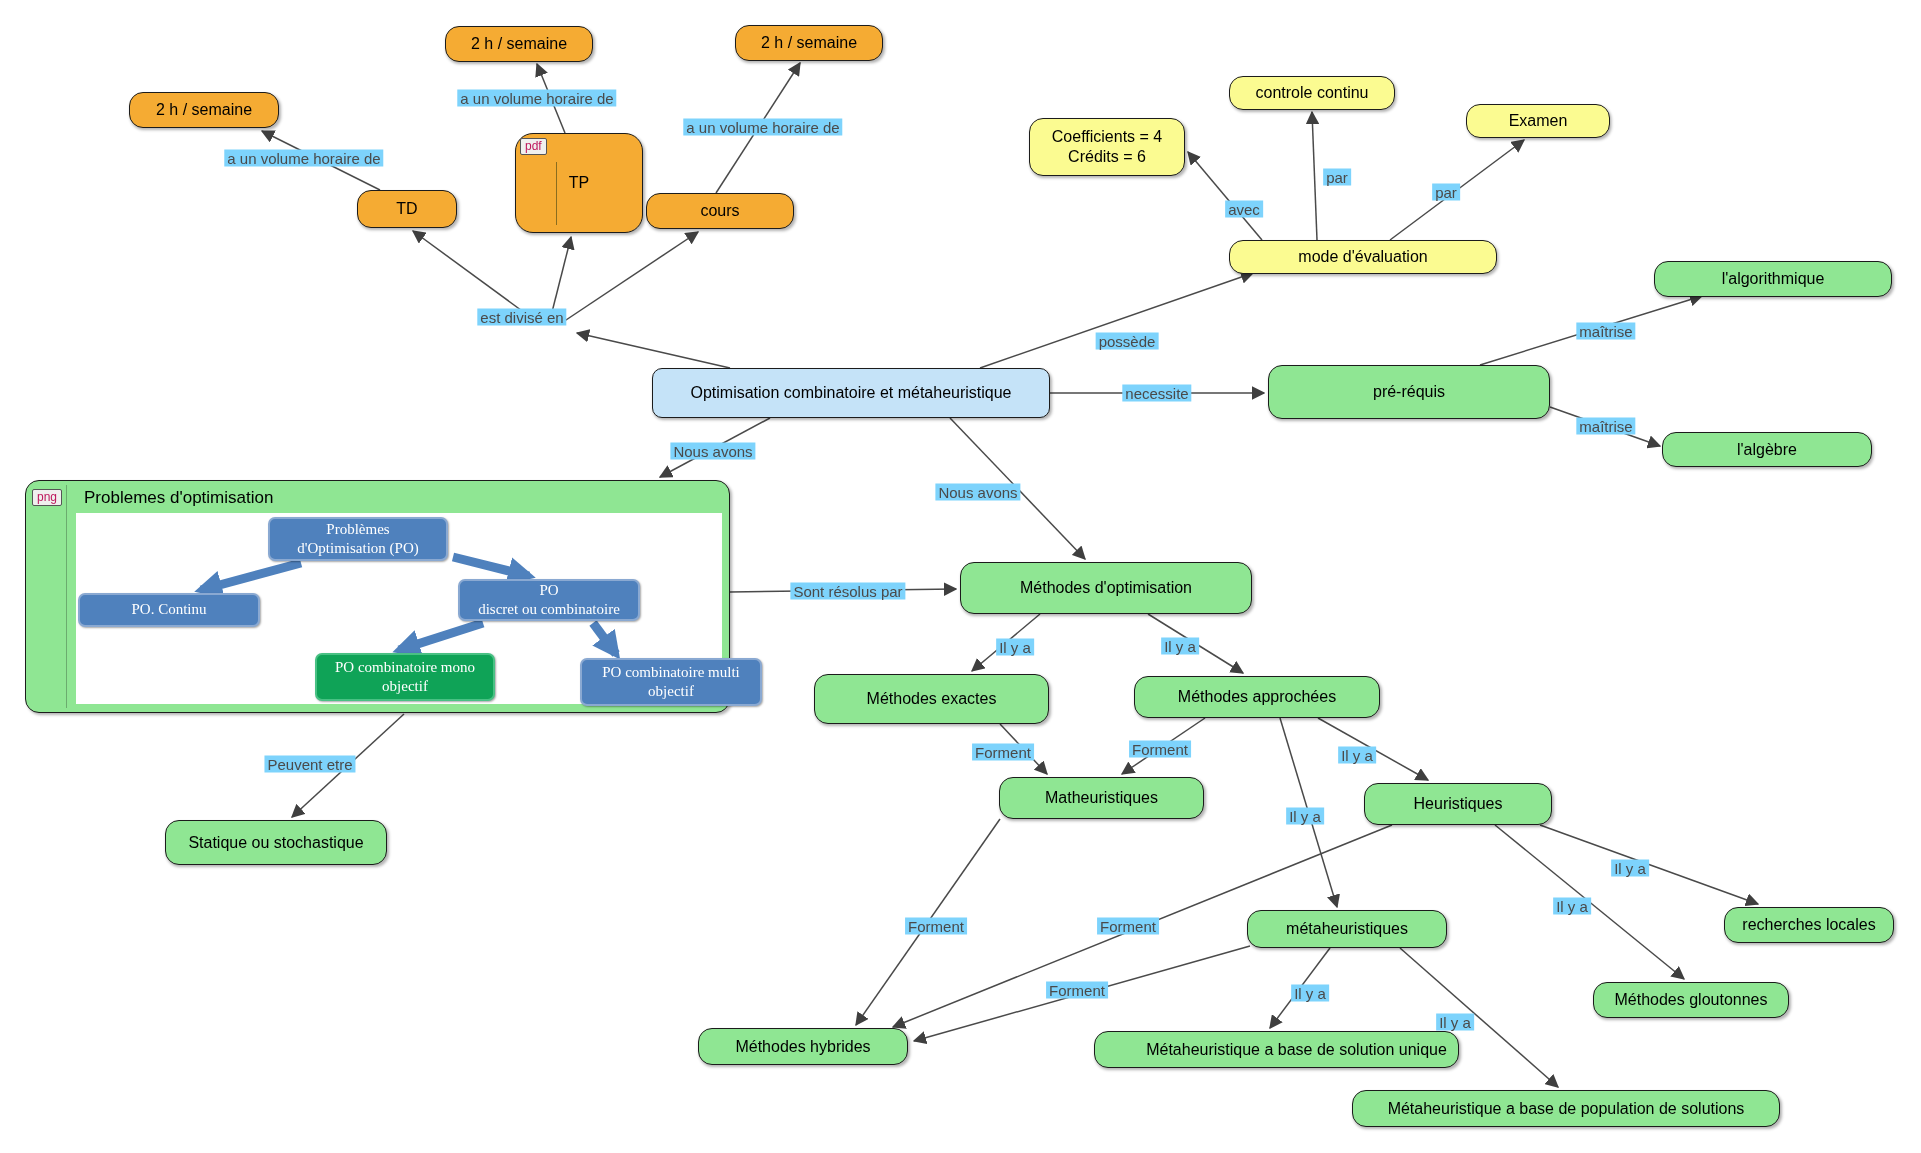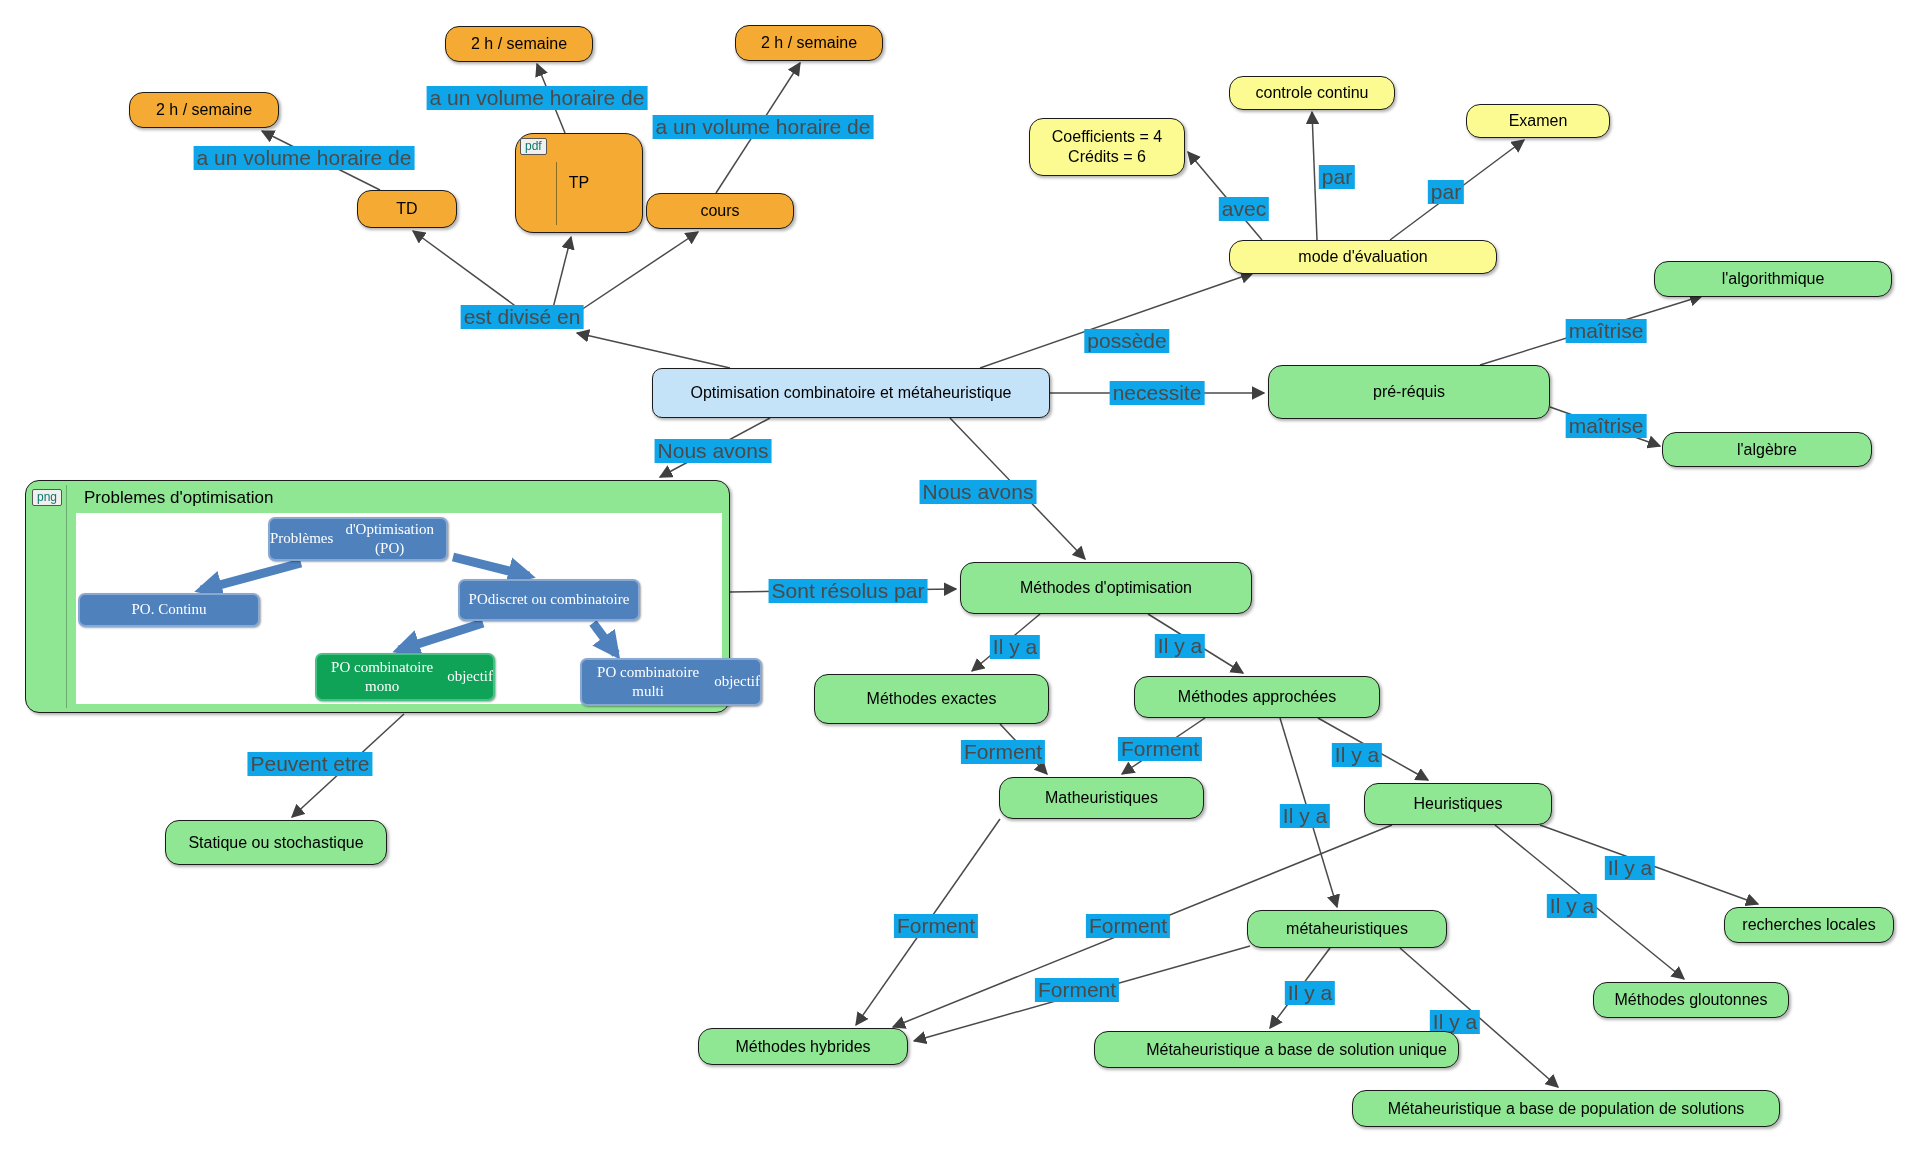--- a/index.html
+++ b/index.html
@@ -1,37 +1,37 @@
 <!DOCTYPE html>
 <html><head>
 <meta charset="utf-8">
 <style>
   html,body{margin:0;padding:0;background:#fff;}
   #canvas{position:relative;width:1921px;height:1153px;background:#ffffff;
           font-family:"Liberation Sans",sans-serif;overflow:hidden;}
   #edges{position:absolute;left:0;top:0;z-index:1;}
-  .edge-label{position:absolute;transform:translate(-50%,-50%);font-size:21px;
-              color:#4a4a4a;background:#0ea5e9;padding:0 3px;z-index:2;white-space:nowrap;}
+  .edge-label{position:absolute;transform:translate(-50%,-50%);font-size:15px;
+              color:#4a4a4a;background:#7dd3fc;padding:0 3px;z-index:2;white-space:nowrap;}
   .node{position:absolute;display:flex;flex-direction:column;align-items:center;justify-content:center;
         text-align:center;border:1.6px solid #1c1c1c;border-radius:14px;font-size:16px;color:#000;
         box-shadow:1.5px 2px 3px rgba(0,0,0,.3);z-index:3;box-sizing:border-box;line-height:1.25;}
   .orange{background:#F5AB33;}
   .yellow{background:#FBFB91;}
   .green{background:#8FE693;}
   .blue-main{background:#C5E3F8;border-radius:10px;}
   .tag{position:absolute;left:4px;top:4px;background:#f0f0ee;border:1.5px solid #555;
-       font-size:12px;line-height:15px;padding:0 4px;color:#0f766e;border-radius:2px;z-index:5;text-align:center;}
+       font-size:12px;line-height:15px;padding:0 4px;color:#be185d;border-radius:2px;z-index:5;text-align:center;}
   .tp-divider{position:absolute;left:40px;top:28px;bottom:7px;width:1px;background:#8a6d1f;}
   .embed{position:absolute;background:#8FE693;border:1.6px solid #1c1c1c;border-radius:14px;
          z-index:3;box-shadow:2px 2px 3px rgba(0,0,0,.3);box-sizing:border-box;}
   .embed-title{position:absolute;left:58px;top:7px;font-size:17px;color:#000;white-space:nowrap;}
   .embed-strip-line{position:absolute;left:40px;top:4px;bottom:4px;width:1px;background:rgba(0,0,0,.25);}
   .embed-panel{position:absolute;background:#ffffff;}
   .embed-arrows{position:absolute;left:0;top:0;}
-  .inode{position:absolute;display:flex;flex-direction:row;align-items:center;justify-content:center;
+  .inode{position:absolute;display:flex;flex-direction:column;align-items:center;justify-content:center;
          text-align:center;font-family:"Liberation Serif",serif;font-size:15px;color:#fff;
          border-radius:7px;box-sizing:border-box;line-height:1.3;box-shadow:1px 1px 2px rgba(0,0,0,.35);}
   .iblue{background:#4F81BD;border:2px solid #8aa9d2;}
   .igreen{background:#0FA357;border:2px solid #49c184;}
 </style>
 </head>
 <body>
 
 <div id="canvas">
   <svg id="edges" width="1921" height="1153" viewBox="0 0 1921 1153">

